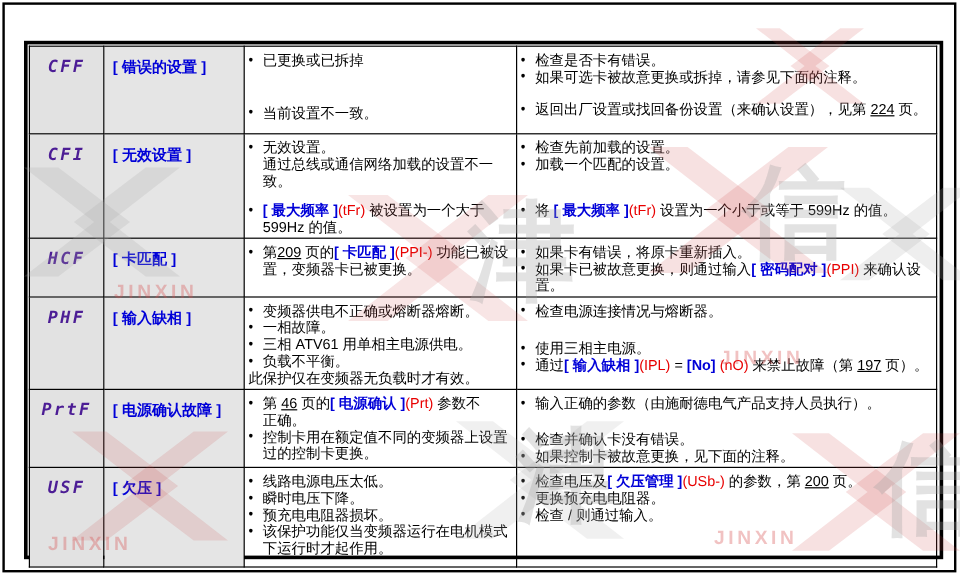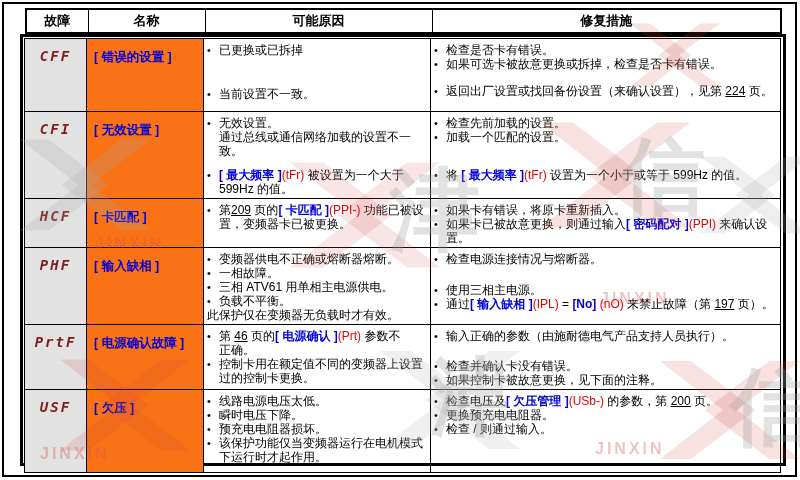--- a/index.html
+++ b/index.html
@@ -13,22 +13,22 @@
           text-align:center;font-weight:bold;font-size:13px;color:#000;background:#fff;padding:0;}
   .hdr td:first-child{border-left-width:2px;}
   .hdr td:last-child{border-right-width:2px;}
 
   
   .bodybox{position:absolute;left:20px;top:34px;width:766px;height:432px;border:3px solid #000;
            box-sizing:border-box;padding:1px;background:#fff;}
   .tbl{border-collapse:collapse;table-layout:fixed;width:757px;}
   .tbl td{border:1px solid #000;vertical-align:top;padding:2px 3px;overflow:hidden;}
   td.c-code{background:#e2e2e2;text-align:center;padding-top:8px;}
-  td.c-name{background:#f97316;padding-top:8px;padding-left:7px;}
-  .seg7{color:#7f1d1d;font-family:"DejaVu Sans Mono","Liberation Mono",monospace;
+  td.c-name{background:#e5e5e5;padding-top:8px;padding-left:7px;}
+  .seg7{color:#4c1d95;font-family:"DejaVu Sans Mono","Liberation Mono",monospace;
         font-style:italic;font-weight:bold;font-size:14px;letter-spacing:2px;}
   .fname{color:#0000d8;font-weight:bold;font-size:12.5px;}
   .cell-list{font-size:12px;line-height:14px;color:#000;}
   .item{display:flex;}
   .blt{width:12px;flex:0 0 12px;text-align:left;font-size:11px;}
   .txt{flex:1 1 auto;}
   .sg-k{color:#000;}
   .sg-t{color:#0000d8;font-weight:bold;}
   .sg-r{color:#e80000;}
   .sg-p{color:#000000;text-decoration:underline;cursor:pointer;}
@@ -38,36 +38,20 @@
   .wm *{position:absolute;}
   .wm .hz{color:rgba(160,160,160,0.30);font-weight:bold;}
   .wm .lt{color:rgba(215,80,80,0.35);font-weight:bold;letter-spacing:3px;}
   .wm svg{overflow:visible;}
 </style>
 </head>
 <body>
 
 <div class="page">
 
-  <table class="hdr">
-    <colgroup>
-        <col style="width:62px">
-        <col style="width:117px">
-        <col style="width:227px">
-        <col style="width:349px">
-      </colgroup>
-    <tbody>
-        <tr>
-      <td>故障</td>
-      <td>名称</td>
-      <td>可能原因</td>
-      <td>修复措施</td>
-    </tr>
-  </tbody>
-    </table>
 
   <div class="bodybox">
     <table class="tbl">
       <colgroup>
           <col style="width:62px">
           <col style="width:117px">
           <col style="width:227px">
           <col style="width:350px">
         </colgroup>
       <tbody id="rows">
@@ -84,21 +68,21 @@
                 <span class="txt"><span class="sg-k">当前设置不一致。</span></span>
               </div>
             </td>
             <td class="cell-list">
               <div class="item" style="margin-top: 2px;">
                 <span class="blt">•</span>
                 <span class="txt"><span class="sg-k">检查是否卡有错误。</span></span>
               </div>
               <div class="item">
                 <span class="blt">•</span>
-                <span class="txt"><span class="sg-k">如果可选卡被故意更换或拆掉，检查是否卡有错误。</span></span>
+                <span class="txt"><span class="sg-k">如果可选卡被故意更换或拆掉，请参见下面的注释。</span></span>
               </div>
               <div class="item" style="margin-top: 13px;">
                 <span class="blt">•</span>
                 <span class="txt"><span class="sg-k">返回出厂设置或找回备份设置（来确认设置），见第 </span><span class="sg-p">224</span><span class="sg-k"> 页。</span></span>
               </div>
             </td>
           </tr>
           <tr style="height: 87px;">
             <td class="c-code"><span class="seg7">CFI</span></td>
             <td class="c-name"><span class="fname">[ 无效设置 ]</span></td>

